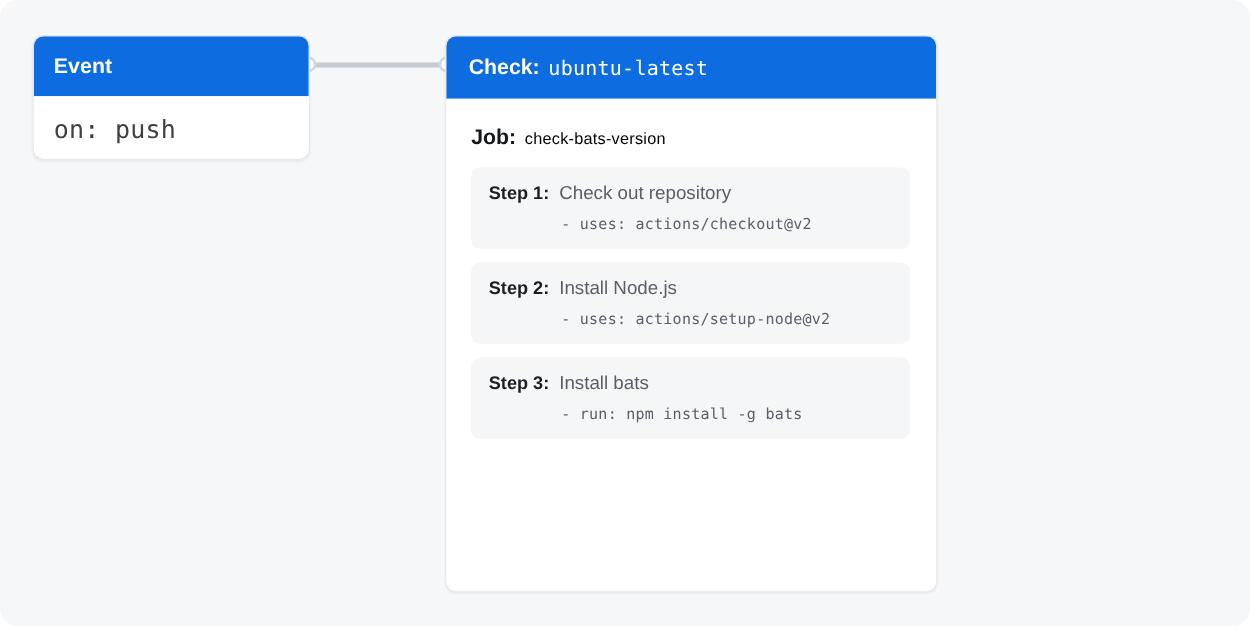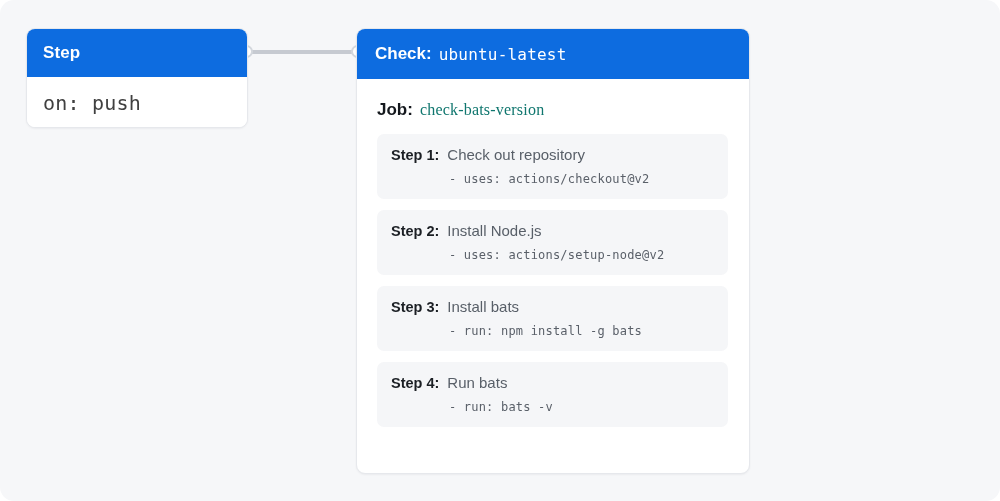--- a/index.html
+++ b/index.html
@@ -128,23 +128,23 @@
     display: flex;
     align-items: baseline;
   }
   #job-label {
     font-size: 17px;
     font-weight: bold;
     color: #14181d;
     margin-right: 7px;
   }
   #job-value {
-    font-family: Liberation Serif, serif;
-    font-size: 16px;
-    color: #0f766e;
+    font-family: Liberation Sans, sans-serif;
+    font-size: 13px;
+    color: #000000;
     letter-spacing: 0.2px;
   }
 
   
   #steps-list {
     padding: 0 21px 0 20px;
   }
   .step-card {
     background: #f5f6f8;
     border-radius: 7px;
@@ -181,21 +181,21 @@
 <body>
 
 <div id="canvas">
 
   <div id="connector-line"></div>
   <div class="port-dot" id="port-dot-left"></div>
   <div class="port-dot" id="port-dot-right"></div>
 
   <div class="card" id="event-card">
     <div class="card-header">
-      <span id="event-title">Step</span>
+      <span id="event-title">Event</span>
     </div>
     <div class="card-body">
       <span id="event-trigger">on: push</span>
     </div>
   </div>
 
   <div class="card" id="runner-card">
     <div class="card-header">
       <span id="runner-title-strong">Check:</span>
       <span id="runner-title-value">ubuntu-latest</span>
@@ -227,25 +227,18 @@
         </div>
 
         <div class="step-card">
           <div class="step-head">
             <span class="step-label">Step 3:</span>
             <span class="step-title">Install bats</span>
           </div>
           <div class="step-code">- run: npm install -g bats</div>
         </div>
 
-        <div class="step-card">
-          <div class="step-head">
-            <span class="step-label">Step 4:</span>
-            <span class="step-title">Run bats</span>
-          </div>
-          <div class="step-code">- run: bats -v</div>
-        </div>
 
       </div>
     </div>
   </div>
 
 </div>
 
 </body></html>

